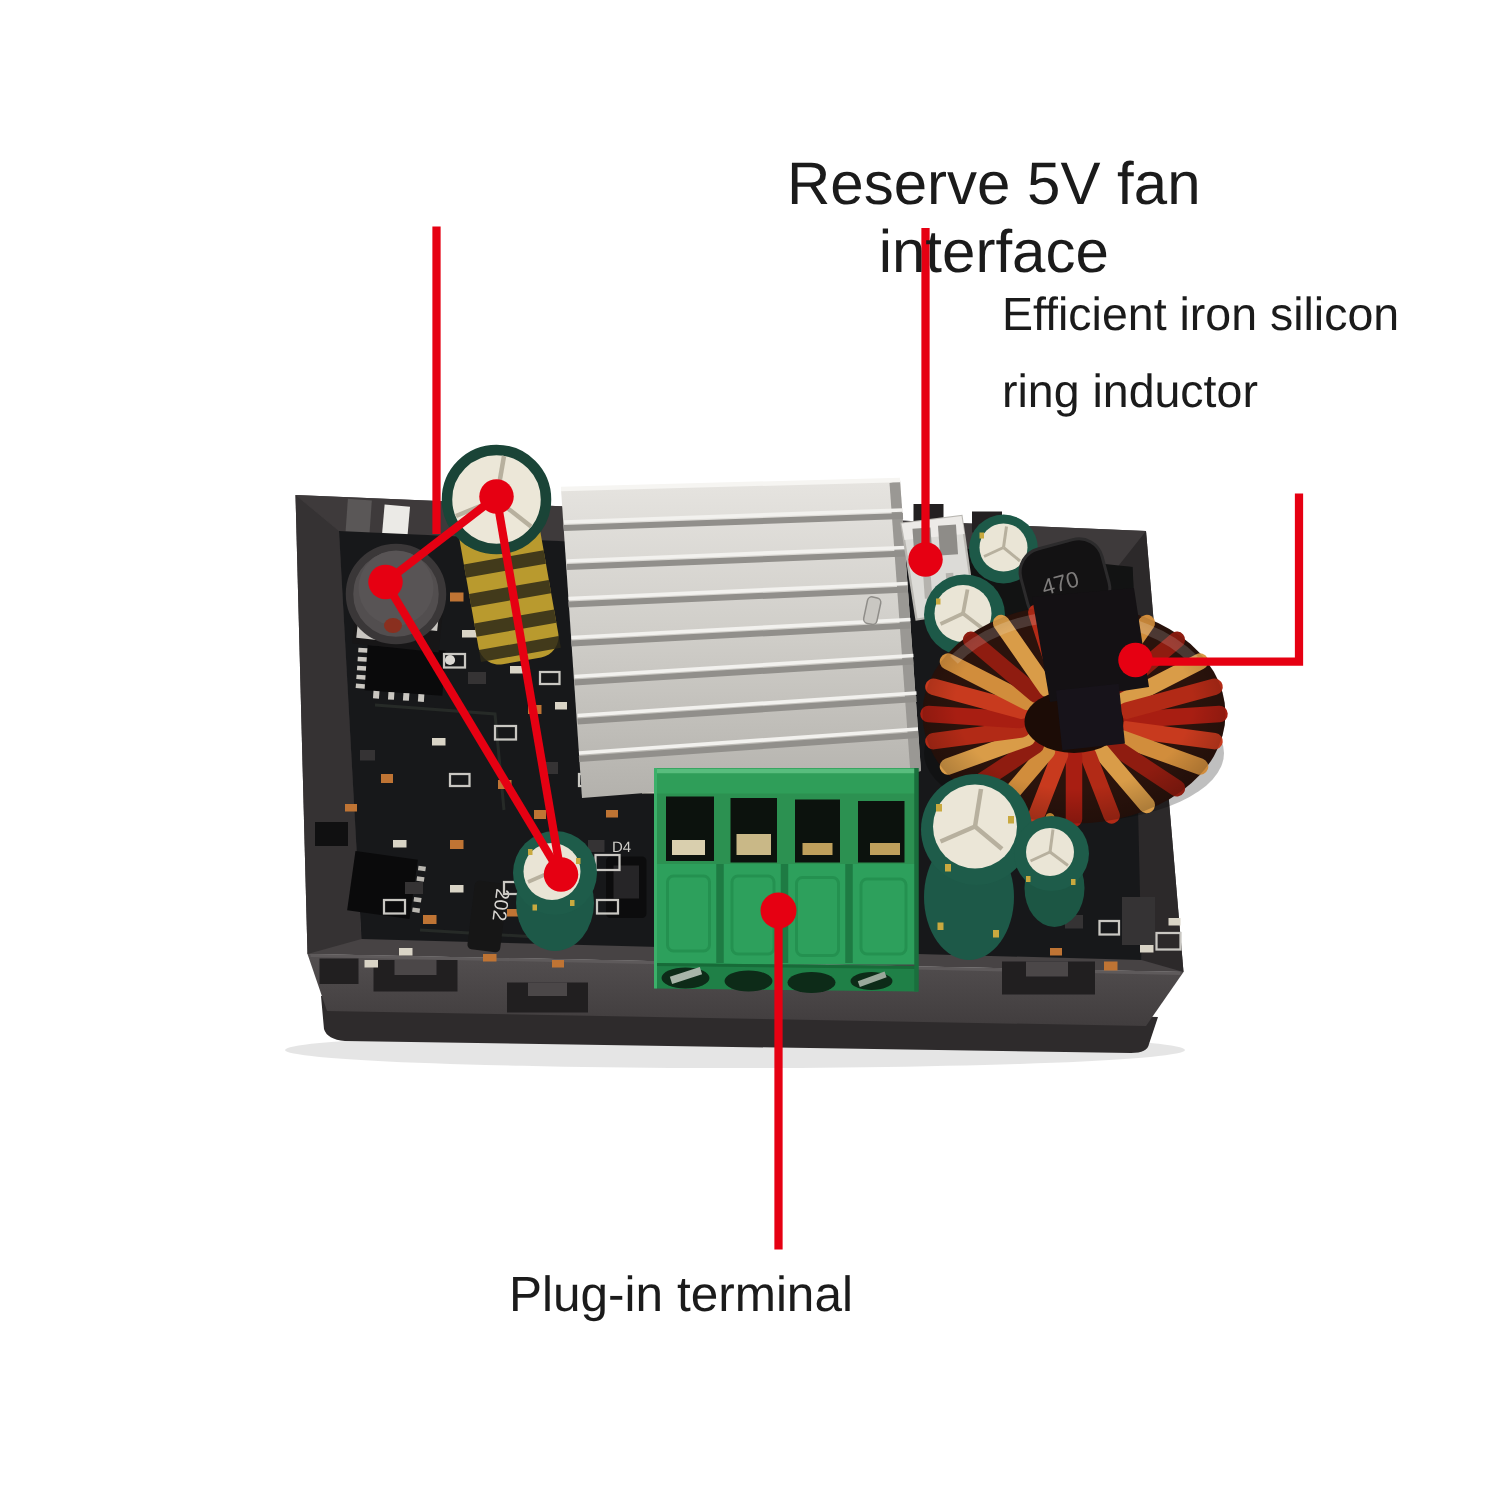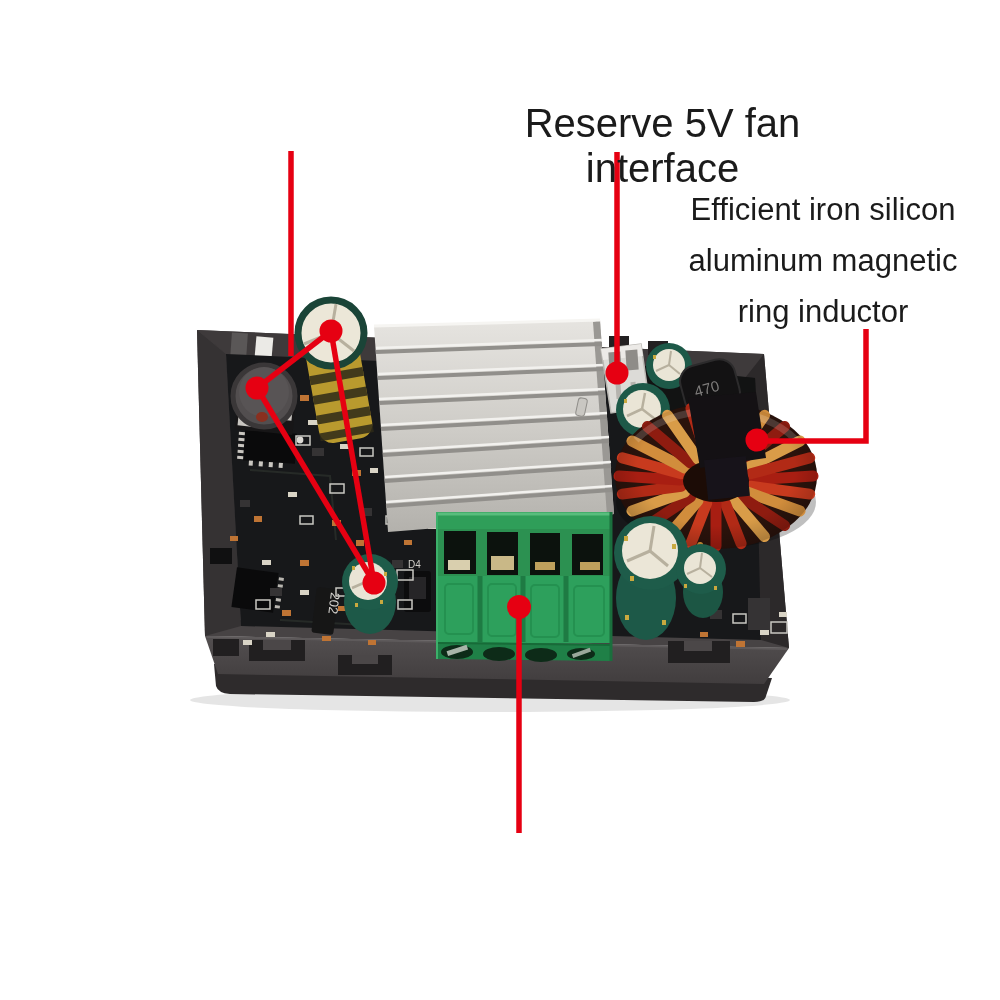--- a/index.html
+++ b/index.html
@@ -2,21 +2,21 @@
 <html><head>
 <meta charset="utf-8">
 <style>
   html,body{margin:0;padding:0;background:#ffffff;}
   .stage{position:relative;width:1000px;height:1000px;background:#ffffff;overflow:hidden;
          font-family:"Liberation Sans", sans-serif;}
   .stage svg{position:absolute;left:0;top:0;}
   .callout-label{position:absolute;color:#1b1b1b;font-weight:400;letter-spacing:0px;}
   .lbl-pi{left:120px;top:101px;width:262px;text-align:center;font-size:32px;}
   .lbl-fan{left:460px;top:101px;width:405px;text-align:center;font-size:40px;}
-  .lbl-ring{left:668px;top:184px;width:310px;text-align:center;font-size:31px;line-height:51px;}
+  .lbl-ring{left:668px;top:184px;width:310px;text-align:left;font-size:31px;line-height:51px;}
   .lbl-plug{left:324px;top:844px;width:260px;text-align:center;font-size:33px;}
 </style>
 </head>
 <body>
 
 <div class="stage">
 
 <svg width="1000" height="1000" viewBox="0 0 1000 1000">
   <defs>
     <linearGradient id="hsGrad" x1="0" y1="0" x2="0" y2="1">
@@ -424,17 +424,17 @@
     <polyline points="866,329 866,441 757,441" fill="none" stroke-width="5.5"></polyline>
     <circle cx="757" cy="440" r="11.5" stroke="none"></circle>
     <line x1="519" y1="607" x2="519" y2="833" stroke-width="5.5"></line>
     <circle cx="519" cy="607" r="12" stroke="none"></circle>
   </g>
 </svg>
 
 <div class="callout-label lbl-fan">Reserve 5V fan interface</div>
 <div class="callout-label lbl-ring">
   <div>Efficient iron silicon</div>
-  <div>aluminum magnetic</div>
   <div>ring inductor</div>
 </div>
+<div class="callout-label lbl-plug">Plug-in terminal</div>
 
 </div>
 
 </body></html>

